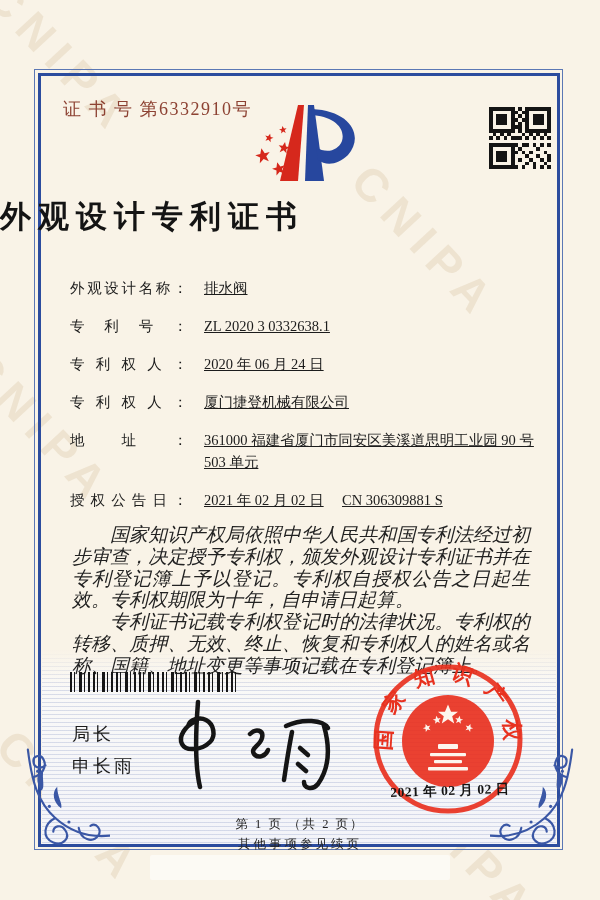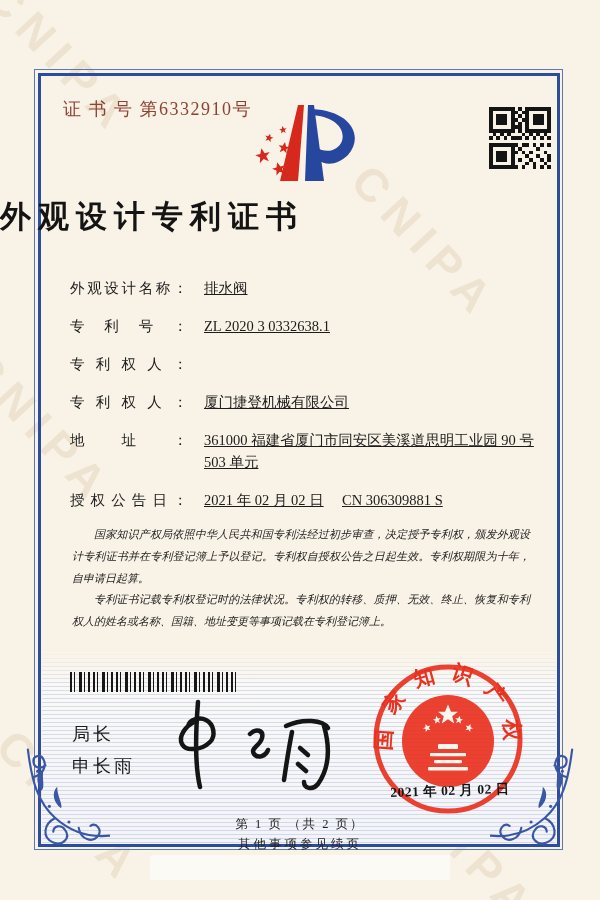--- a/index.html
+++ b/index.html
@@ -59,21 +59,21 @@
   .flabel{
     width:118px;flex:none;
     text-align:justify;text-align-last:justify;letter-spacing:0.5px;
   }
   .fvalue{margin-left:16px;flex:1;text-decoration:underline;}
   .fvalue.fixed{flex:none;width:122px;}
   .flabel.b{width:116px;margin-left:2px;}
   
   .paras{
     left:72px;top:524px;width:458px;z-index:2;
-    font-size:11px;line-height:21.8px;text-align:justify;
+    font-size:19px;line-height:21.8px;text-align:justify;
     font-style:italic;color:#222;
   }
   .paras p{margin:0;text-indent:2em;}
   
   .barcode{
     left:70px;top:672px;width:166px;height:20px;z-index:2;
     background:repeating-linear-gradient(90deg,
       #171717 0 2px, transparent 2px 4px,
       #171717 4px 5px, transparent 5px 9px,
       #171717 9px 12px, transparent 12px 14px,
@@ -199,20 +199,21 @@
   <div class="frow">
     <span class="flabel">外观设计名称：</span>
     <span class="fvalue">排水阀</span>
   </div>
   <div class="frow">
     <span class="flabel">专利号：</span>
     <span class="fvalue">ZL 2020 3 0332638.1</span>
   </div>
   <div class="frow">
     <span class="flabel">专利权人：</span>
+    <span class="fvalue">2020 年 06 月 24 日</span>
   </div>
   <div class="frow">
     <span class="flabel">专利权人：</span>
     <span class="fvalue">厦门捷登机械有限公司</span>
   </div>
   <div class="frow">
     <span class="flabel">地址：</span>
     <span class="fvalue">361000 福建省厦门市同安区美溪道思明工业园 90 号 503 单元</span>
   </div>
   <div class="frow">

